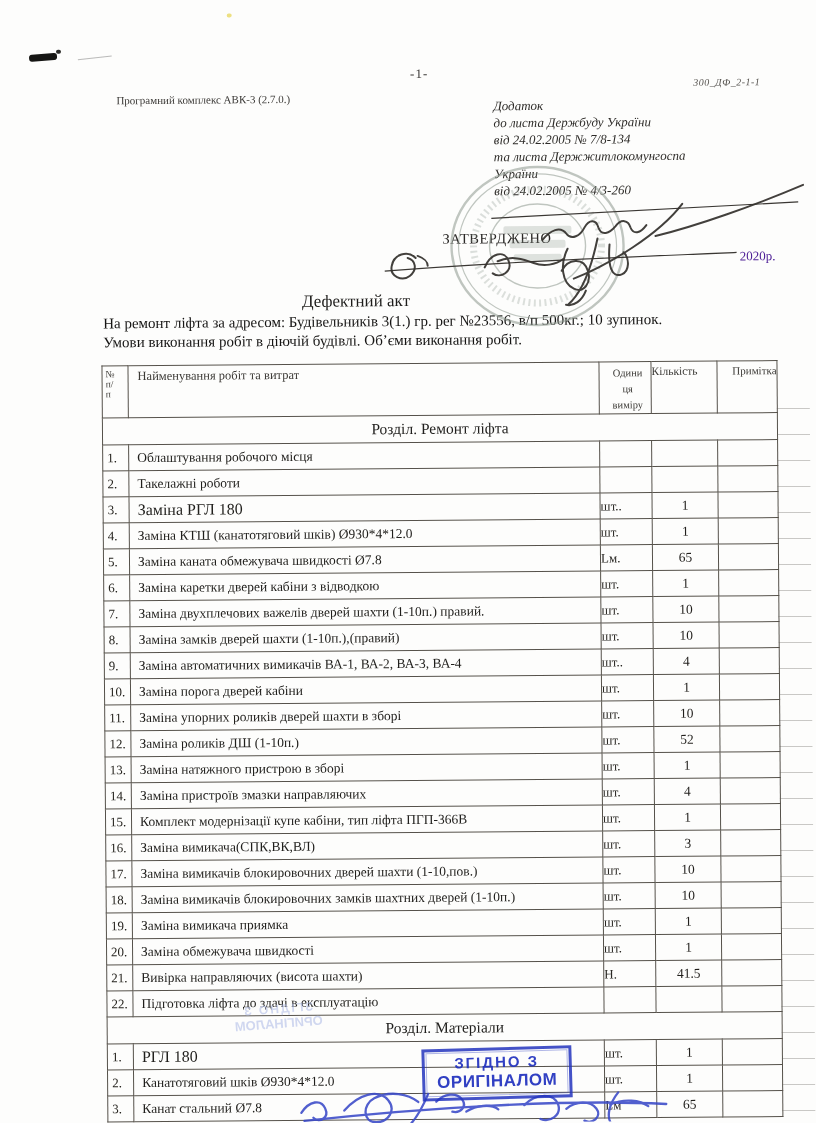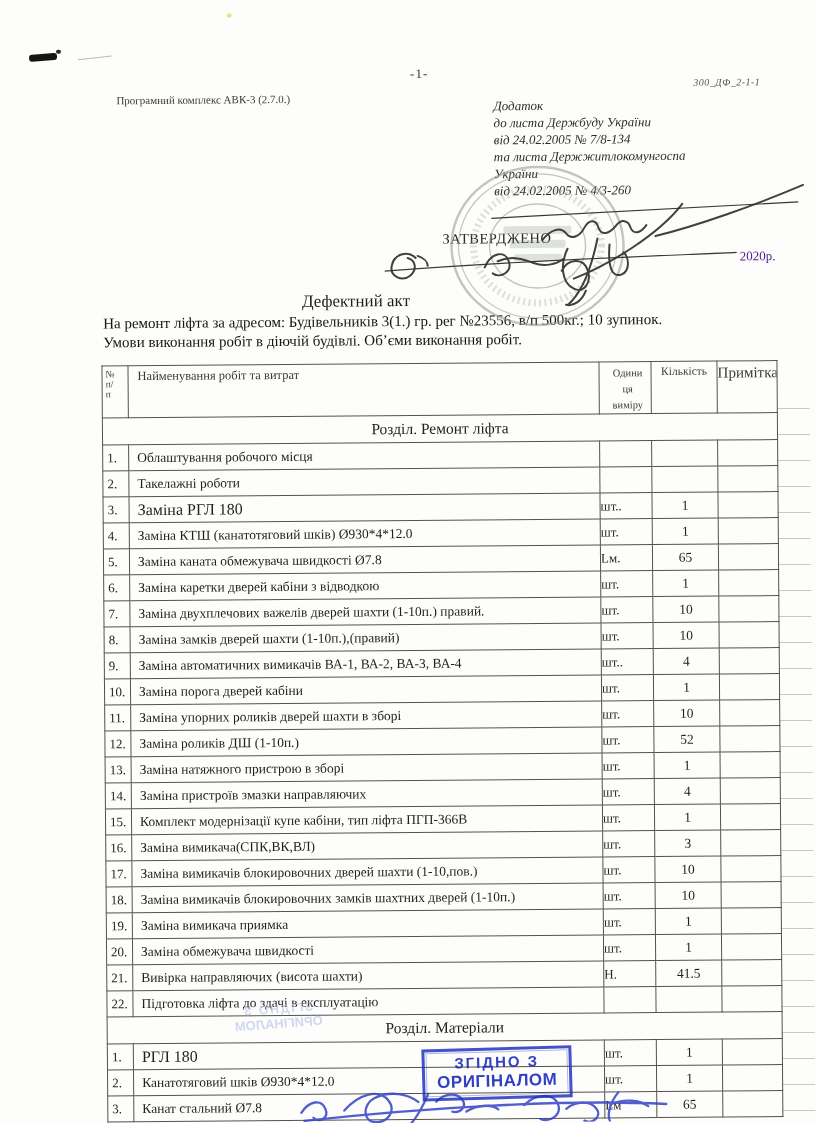--- a/index.html
+++ b/index.html
@@ -48,22 +48,22 @@
   td { border:1px solid #56524b; vertical-align:middle; overflow:hidden; }
   col.c-num  { width:26px; }
   col.c-name { width:471px; }
   col.c-unit { width:52px; }
   col.c-qty  { width:66px; }
   col.c-note { width:60px; }
   tr.head-row td { height:47px; vertical-align:top; padding-top:3px; color:#3c3a36; }
   td.h-num  { font-size:9.5px; line-height:10px; padding-left:3px; white-space:pre-line; }
   td.h-name { font-size:12.5px; padding-left:9px; padding-top:14px; }
   td.h-unit { font-size:10.5px; line-height:16px; padding-left:5px; white-space:pre-line;text-align:center; }
-  td.h-qty  { font-size:11.5px; text-align:center; padding-top:14px; }
-  td.h-note { font-size:15px; text-align:center; color:#504d48; }
+  td.h-qty  { font-size:11.5px; padding-top:14px; }
+  td.h-note { font-size:11px; text-align:right; color:#504d48; }
   tr.section-row td { height:27px; text-align:center; font-size:15.5px; color:#201f1d;
     border-left:1px solid #56524b; border-right:1px solid #56524b; }
   tr.body-row { height:26px; }
   tr.body-row td.col-num  { font-size:13px; padding-left:4px; color:#26241f; }
   tr.body-row td.col-name { font-size:13.5px; padding-left:8px; color:#201f1c; }
   tr.body-row td.col-unit { font-size:13px; text-align:left; color:#2a2824; }
   tr.body-row td.col-qty  { font-size:13.5px; text-align:center; color:#211f1c; }
   tr.body-row.large td.col-name { font-size:16px; }
   
   .ext-lines { position:absolute; left:778px; top:411px; width:33px; height:704px;

